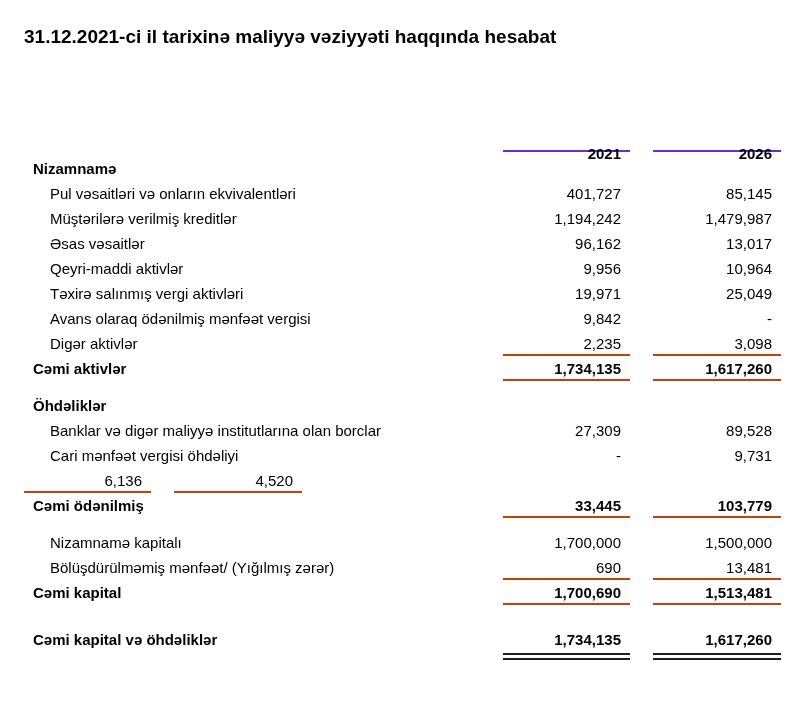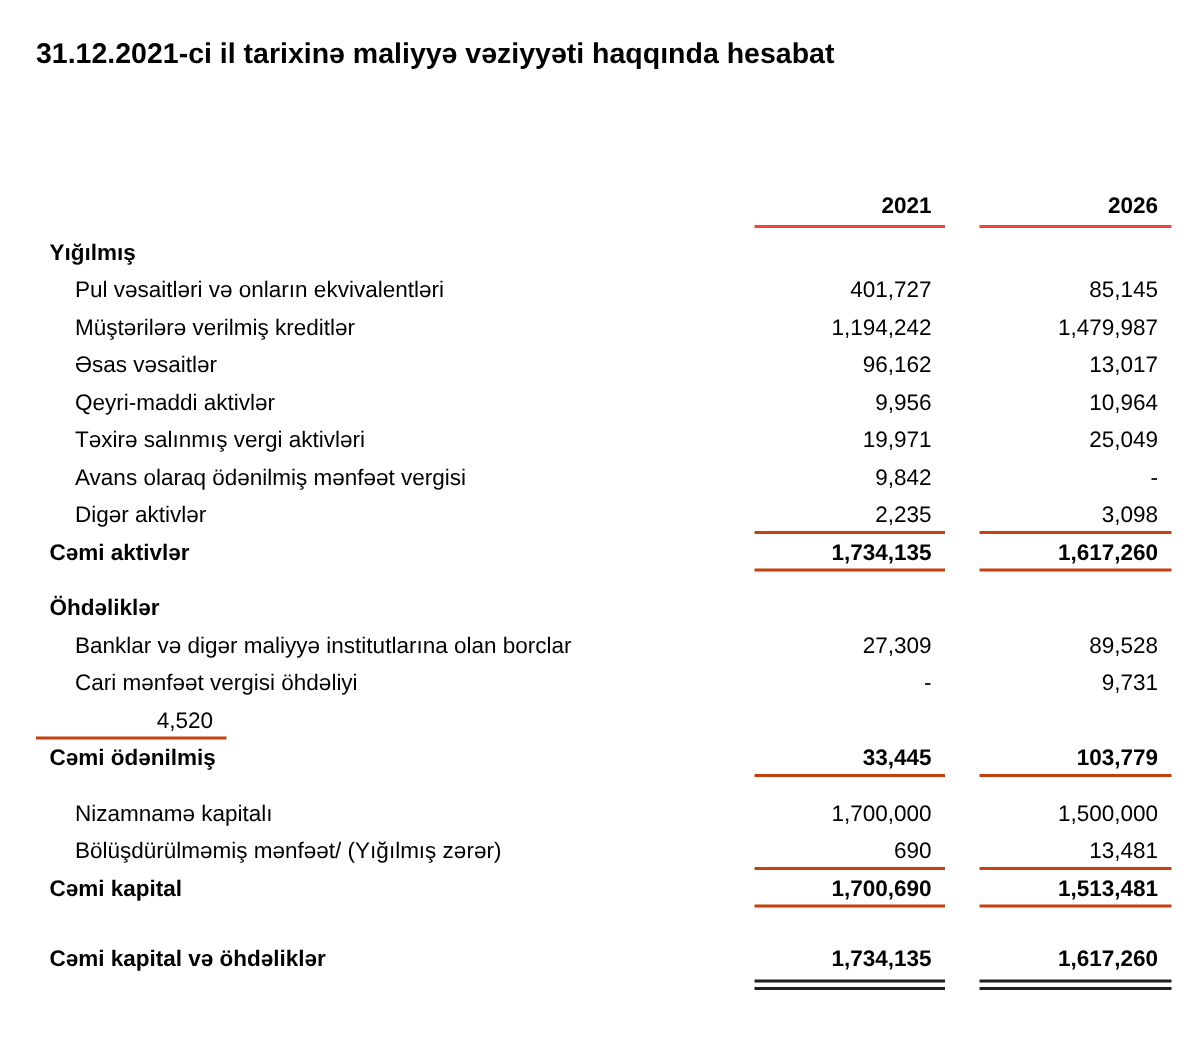--- a/index.html
+++ b/index.html
@@ -41,21 +41,22 @@
     white-space: nowrap;
   }
   .cell.num + .cell.num {
     margin-left: 23px;
     flex-basis: 128px;
     width: 128px;
   }
   .header-row { height: 26px; line-height: 24px; }
   .header-row .cell.num {
     font-weight: 700;
-    border-bottom: 2px solid #ef4444;
+    border-bottom: 2px solid #6d28d9;
+    margin-top: 16px;
   }
   .rows-host { margin-top: 4px; }
   .section .cell.label { font-weight: 700; padding-left: 9px; }
   .item .cell.label { padding-left: 26px; }
   .total .cell.label,
   .grand-total .cell.label { font-weight: 700; padding-left: 9px; }
   .total .cell.num,
   .grand-total .cell.num { font-weight: 700; }
   .rule-below { border-bottom: 2px solid #c2410c; }
   .double-rule-below { border-bottom: 7px double #1f1f1f; }
@@ -70,21 +71,21 @@
   <h1 class="title">31.12.2021-ci il tarixinə maliyyə vəziyyəti haqqında hesabat</h1>
 
   <div class="sheet">
     <div class="row header-row">
       <div class="cell label"></div>
       <div class="cell num">2021</div>
       <div class="cell num">2026</div>
     </div>
     <div class="rows-host">
         <div class="row section">
-          <div class="cell label">Yığılmış</div>
+          <div class="cell label">Nizamnamə</div>
         </div>
         <div class="row item">
           <div class="cell label">Pul vəsaitləri və onların ekvivalentləri</div>
           <div class="cell num">401,727</div>
           <div class="cell num">85,145</div>
         </div>
         <div class="row item">
           <div class="cell label">Müştərilərə verilmiş kreditlər</div>
           <div class="cell num">1,194,242</div>
           <div class="cell num">1,479,987</div>
@@ -127,20 +128,21 @@
           <div class="cell label">Banklar və digər maliyyə institutlarına olan borclar</div>
           <div class="cell num">27,309</div>
           <div class="cell num">89,528</div>
         </div>
         <div class="row item">
           <div class="cell label">Cari mənfəət vergisi öhdəliyi</div>
           <div class="cell num">-</div>
           <div class="cell num">9,731</div>
         </div>
         <div class="row item">
+          <div class="cell num rule-below">6,136</div>
           <div class="cell num rule-below">4,520</div>
         </div>
         <div class="row total">
           <div class="cell label">Cəmi ödənilmiş</div>
           <div class="cell num rule-below">33,445</div>
           <div class="cell num rule-below">103,779</div>
         </div>
         <div class="spacer"></div>
         <div class="row item">
           <div class="cell label">Nizamnamə kapitalı</div>

